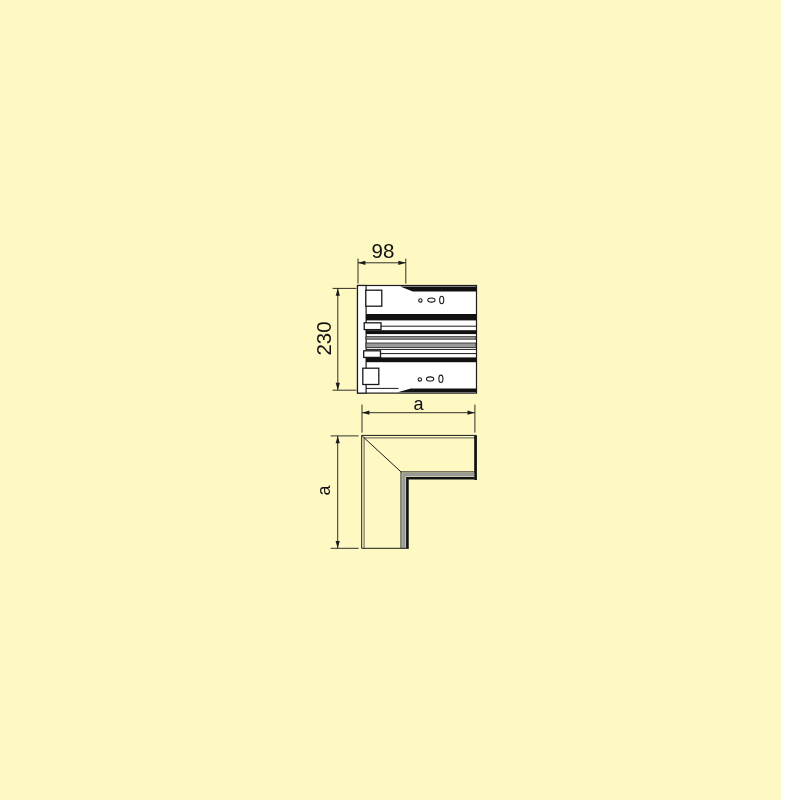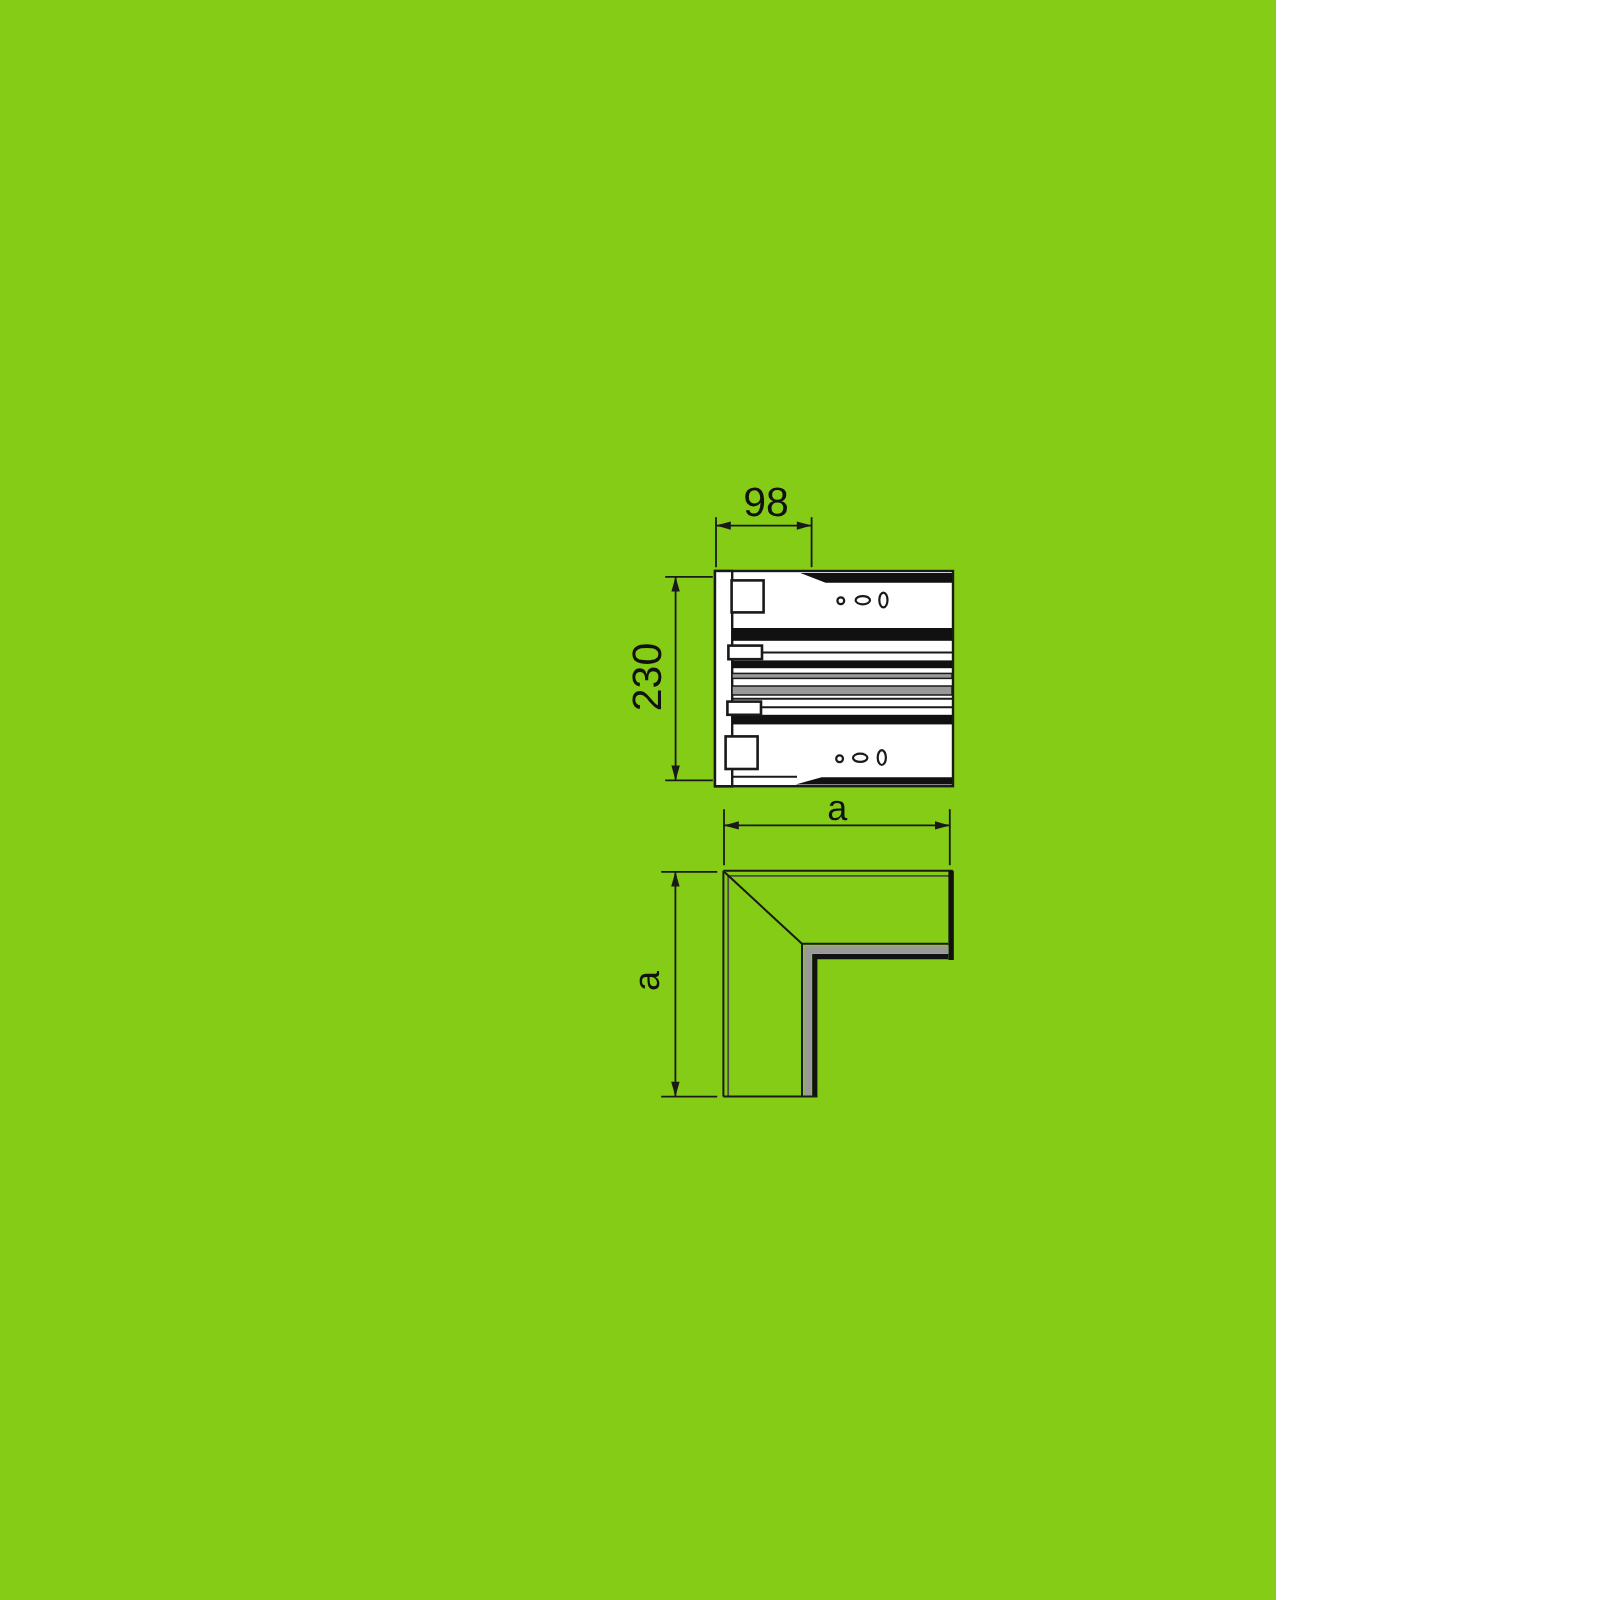--- a/index.html
+++ b/index.html
@@ -1,20 +1,20 @@
 <!DOCTYPE html>
 <html><head>
 <meta charset="utf-8">
 <style>
   html,body{margin:0;padding:0;}
   body{
     width:800px;height:800px;background:#ffffff;overflow:hidden;
     font-family:"Liberation Sans",sans-serif;
   }
-  .page{position:relative;width:638px;height:800px;background:#84cc16;}
+  .page{position:relative;width:781px;height:800px;background:#fef9c3;}
   svg{position:absolute;left:0;top:0;display:block;}
   .hair{stroke:#1a1a1a;stroke-width:1;fill:none;}
   .outline{stroke:#1a1a1a;stroke-width:1.2;fill:#ffffff;}
   .outline-sq{stroke:#1a1a1a;stroke-width:1.3;fill:#ffffff;}
   .slot{stroke:#1a1a1a;stroke-width:1.1;fill:none;}
   .dark{fill:#111111;stroke:none;}
   .grayband{fill:#999999;stroke:#1a1a1a;stroke-width:0.75;}
   .innergray{stroke:#999999;stroke-width:3.4;fill:none;}
   .innerblack{stroke:#111111;stroke-width:2.6;fill:none;}
   .edge2{stroke:#4a4a4a;stroke-width:0.9;fill:none;}

